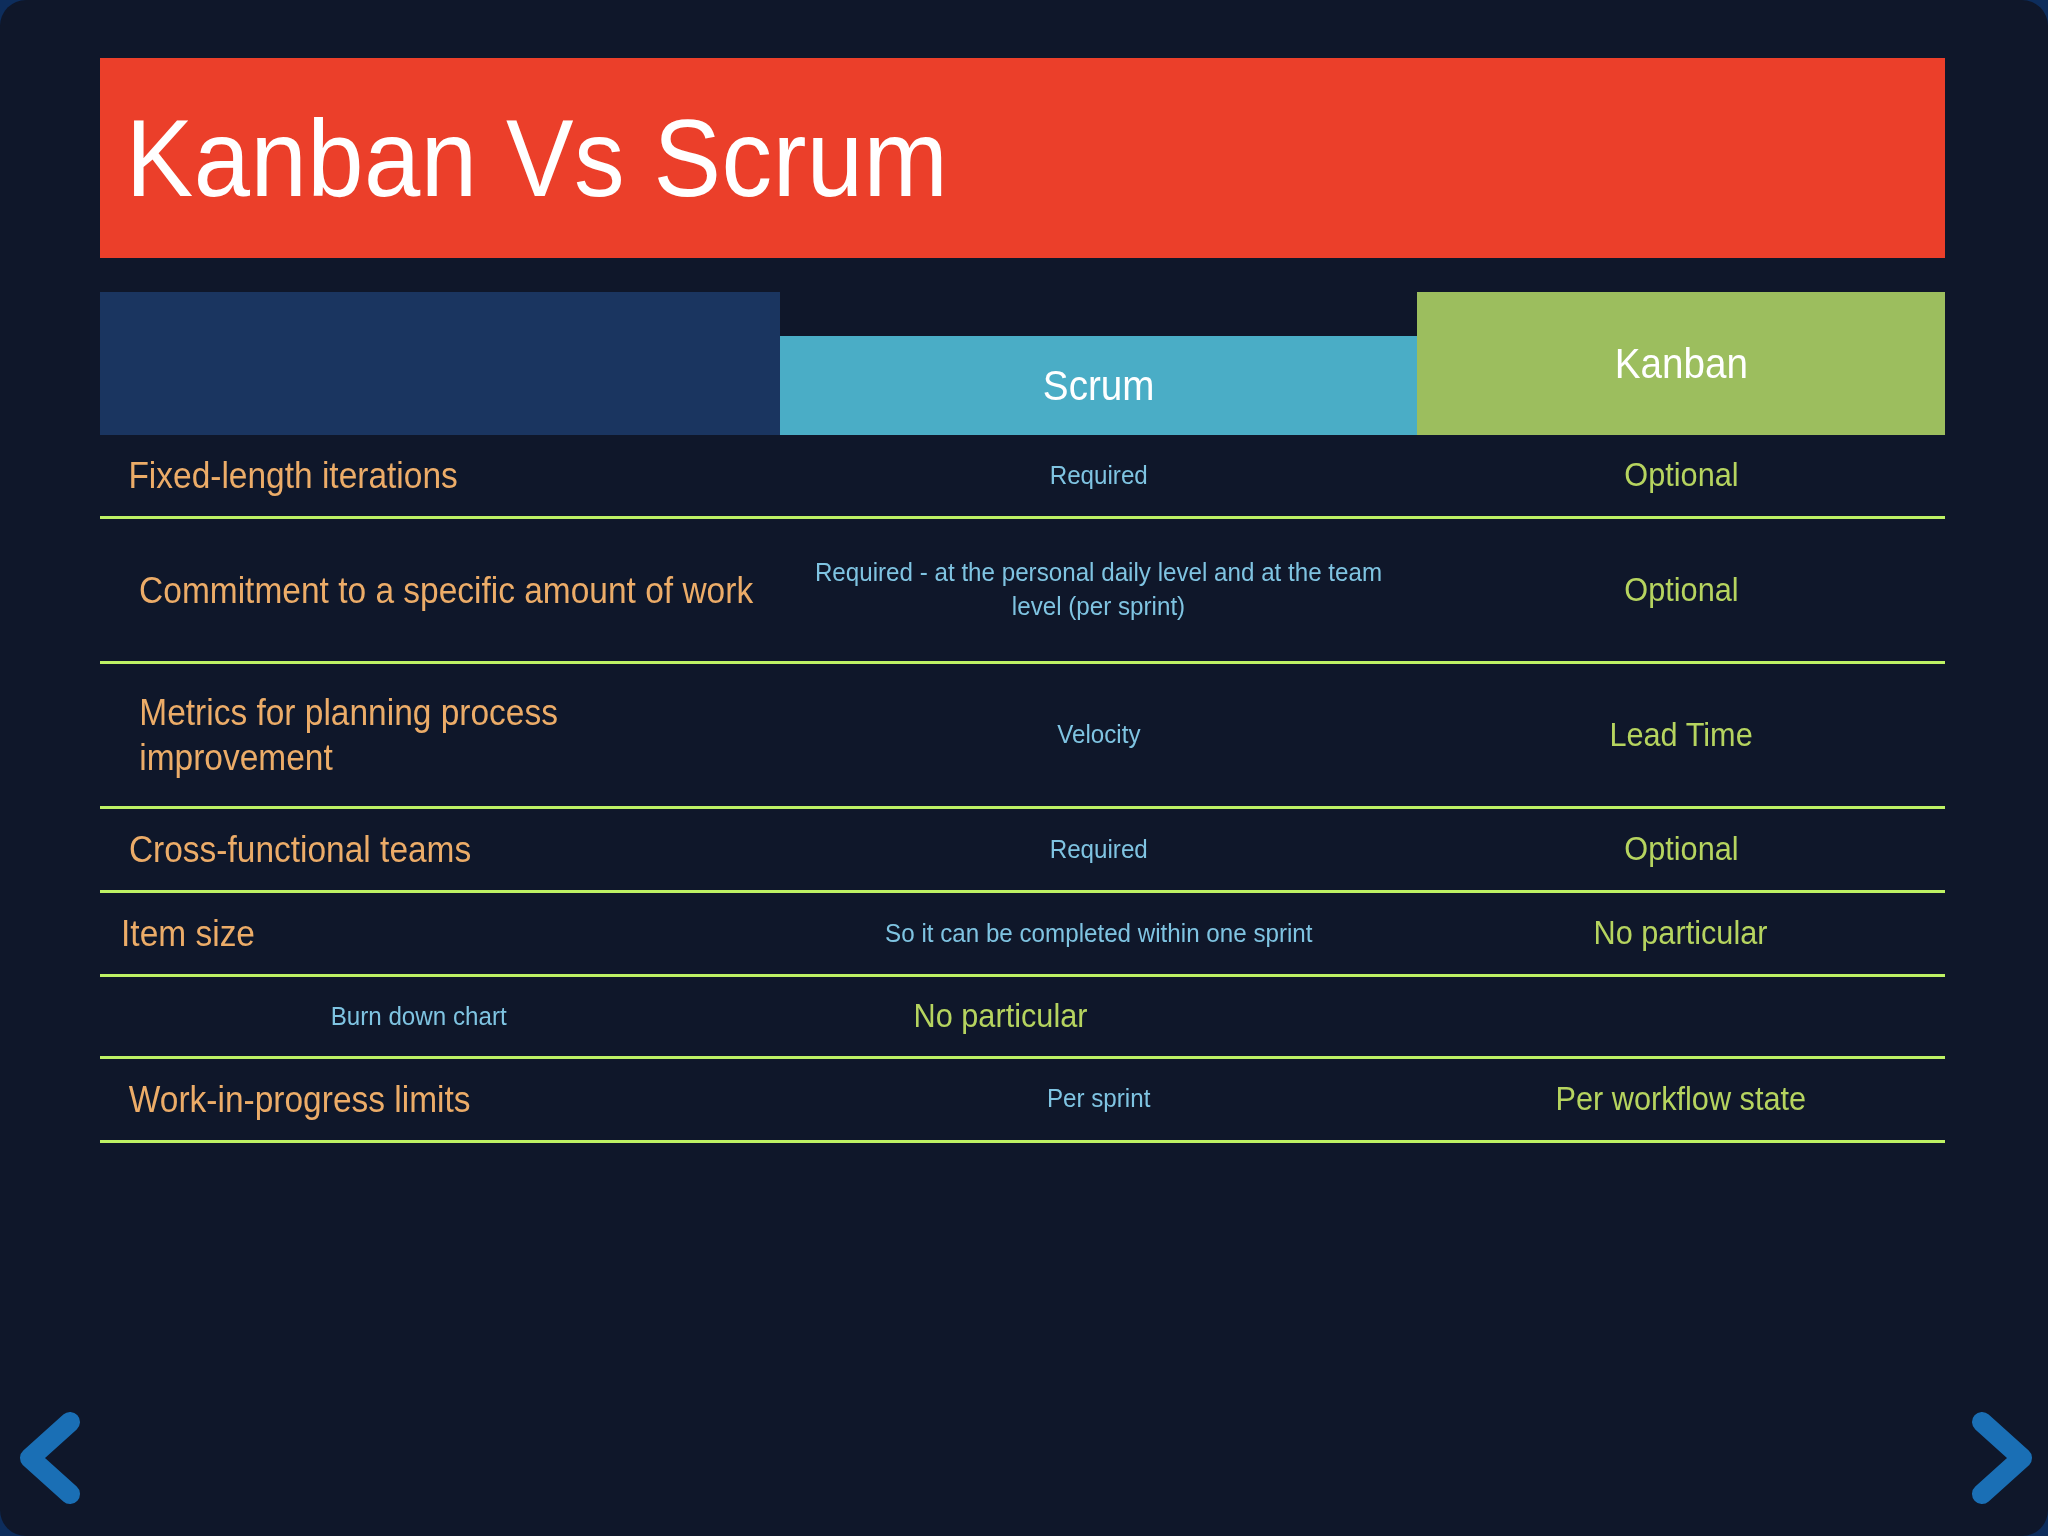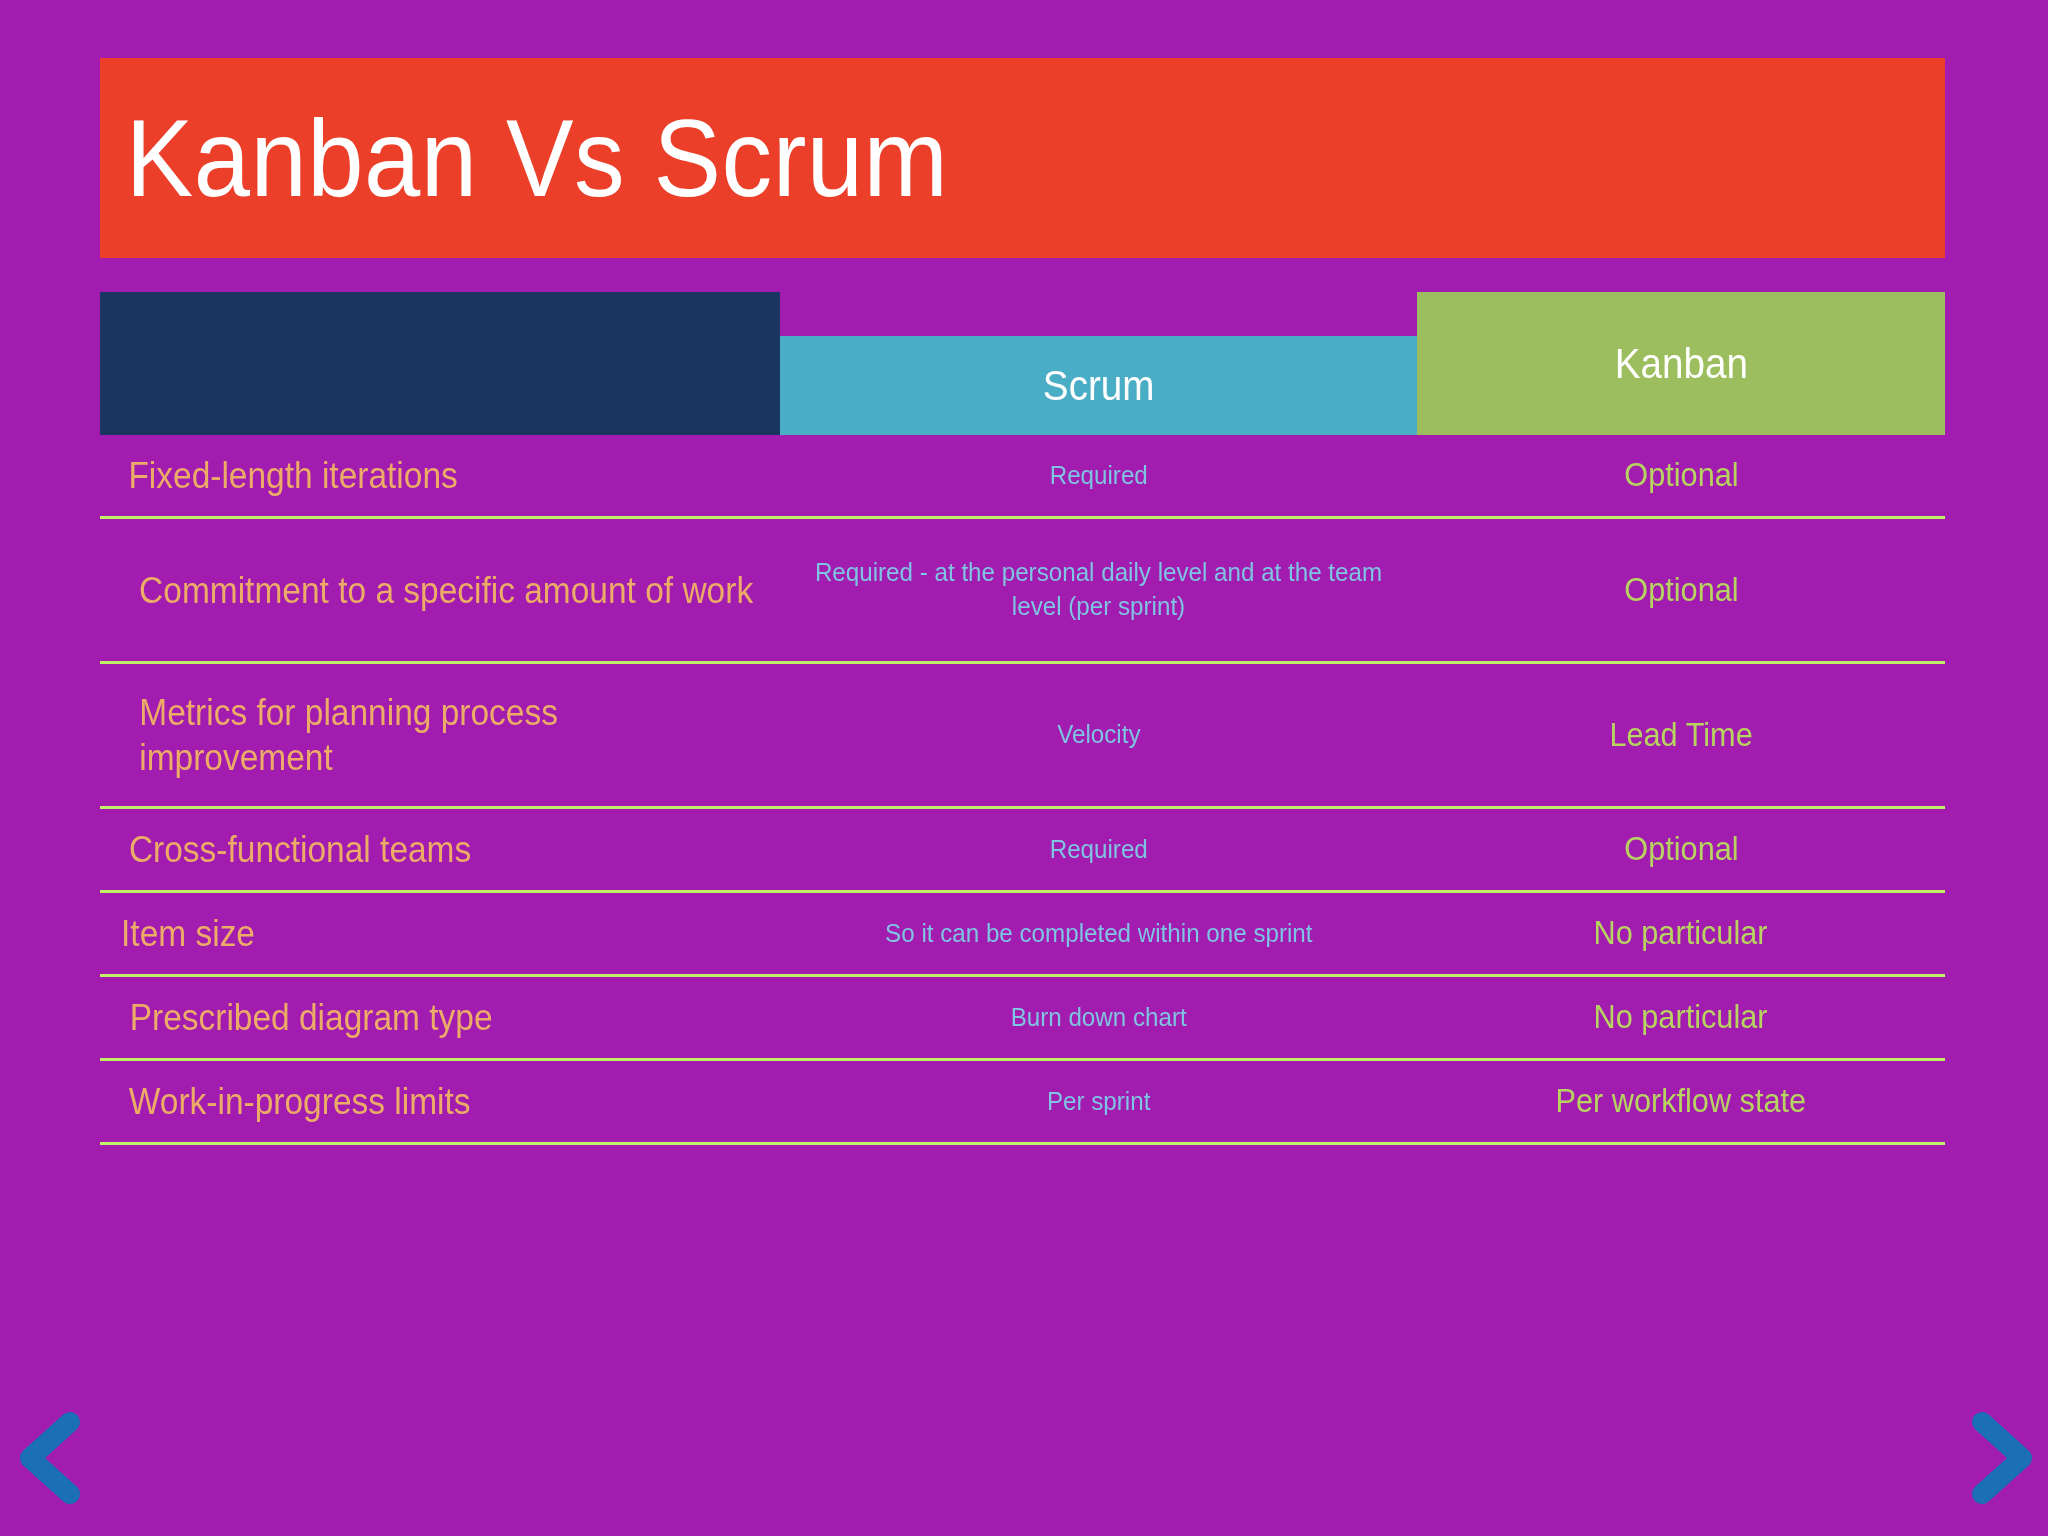--- a/index.html
+++ b/index.html
@@ -12,21 +12,22 @@
     width: 2048px;
     height: 1536px;
     overflow: hidden;
     font-family: "Liberation Sans", sans-serif;
     position: relative;
   }
 
   .slide {
     position: absolute;
     inset: 0;
-    background: #a21caf;
+    background: #0f172a;
+    border-radius: 26px;
   }
 
   
   .title-banner {
     position: absolute;
     left: 100px;
     top: 58px;
     width: 1845px;
     height: 200px;
     background: #eb3f2a;
@@ -219,23 +220,20 @@
         </div>
       <div class="col-scrum cell cell-scrum">
           <span class="tight">So it can be completed within one sprint</span>
         </div>
       <div class="col-kanban cell cell-kanban">
           <span class="tight">No particular</span>
         </div>
     </div>
 
     <div class="row data-row h-short">
-      <div class="col-label cell cell-label">
-          <span class="tight">Prescribed diagram type</span>
-        </div>
       <div class="col-scrum cell cell-scrum">
           <span class="tight">Burn down chart</span>
         </div>
       <div class="col-kanban cell cell-kanban">
           <span class="tight">No particular</span>
         </div>
     </div>
 
     <div class="row data-row h-short">
       <div class="col-label cell cell-label">

